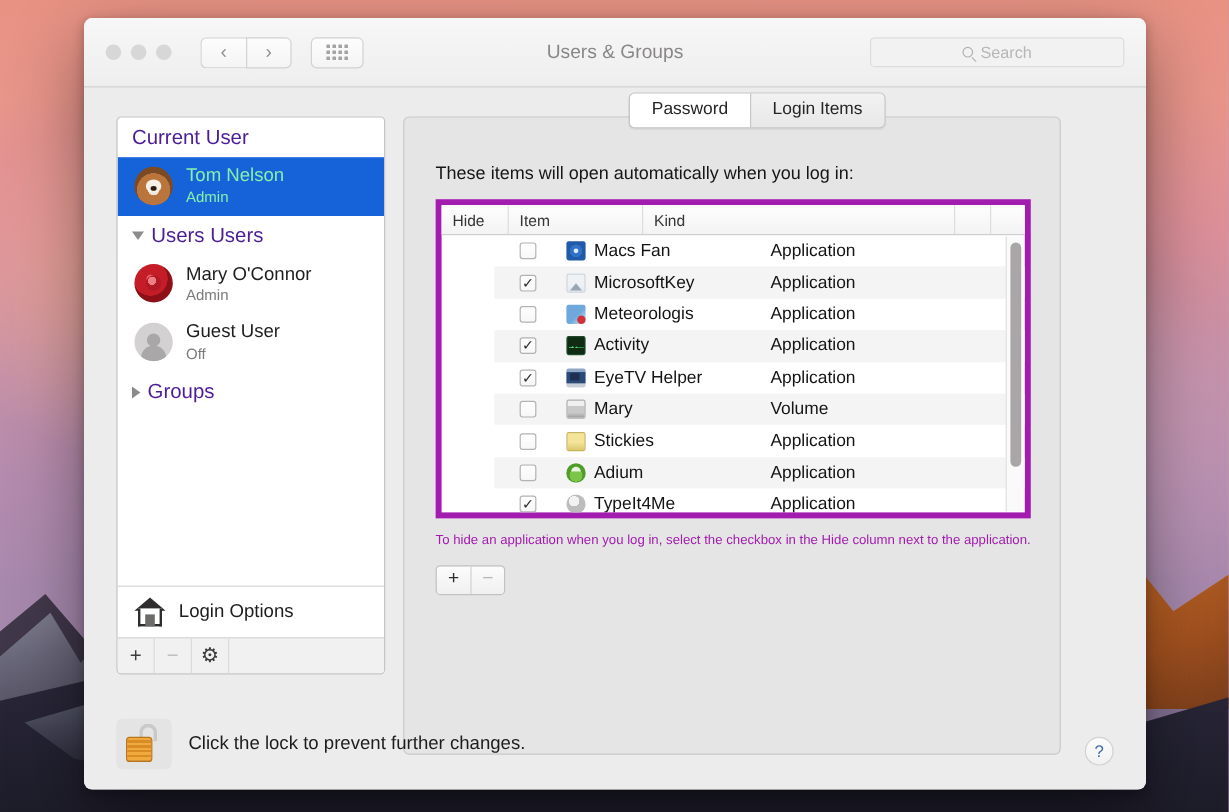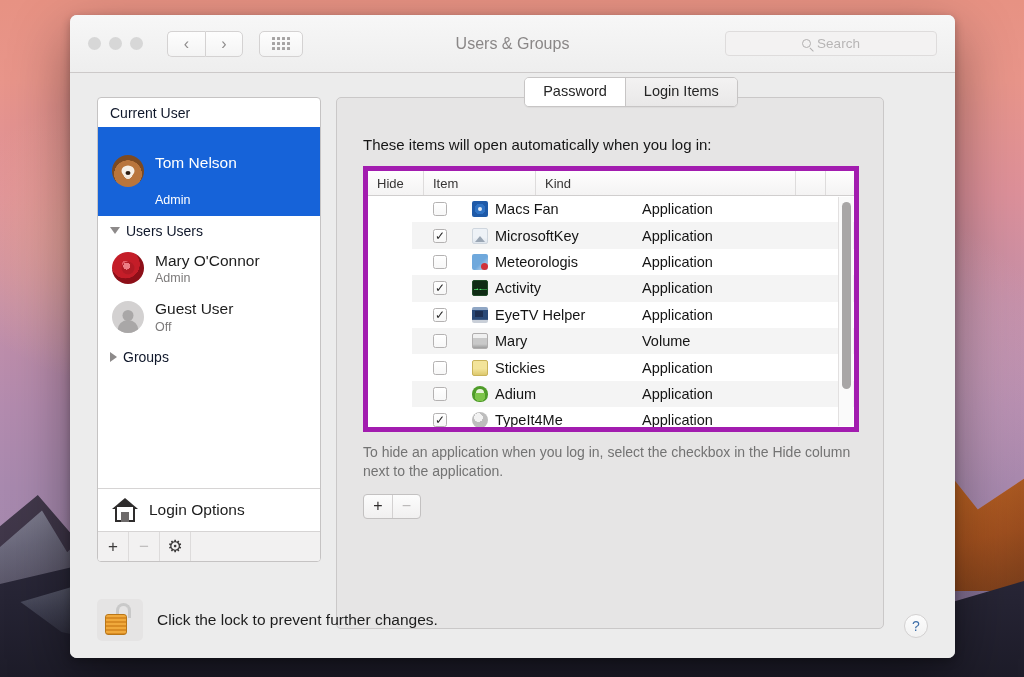--- a/index.html
+++ b/index.html
@@ -142,21 +142,21 @@
   #sidebar {
     position: absolute; left: 27px; top: 24px;
     width: 224px; height: 465px;
     background: #ffffff;
     border: 1px solid #c5c3c3;
     border-radius: 4px;
     display: flex; flex-direction: column;
     overflow: hidden;
   }
   .group-header {
-    font-size: 14px; color: #0f172a;
+    font-size: 17px; color: #4c1d95;
     padding: 7px 0 6px 12px;
     display: flex; align-items: center; gap: 6px; text-align: center;
   }
   .tri { width: 0; height: 0; }
   .tri.down { border-left: 5px solid transparent; border-right: 5px solid transparent; border-top: 7px solid #8d8a8a; }
   .tri.right { border-top: 5px solid transparent; border-bottom: 5px solid transparent; border-left: 7px solid #8d8a8a; }
   .user-row {
     display: flex; align-items: center; gap: 11px;
     padding: 6px 10px 7px 14px;
   }
@@ -181,21 +181,21 @@
   .avatar.guest::before {
     content:""; position:absolute; left:50%; top:9px; transform:translateX(-50%);
     width:11px; height:11px; border-radius:50%; background:#a9a7a7;
   }
   .avatar.guest::after {
     content:""; position:absolute; left:50%; bottom:0; transform:translateX(-50%);
     width:21px; height:13px; border-radius: 11px 11px 0 0; background:#a9a7a7;
   }
   .uname { font-size: 15.5px; color: #1d1d1d; line-height: 1.25; }
   .urole { font-size: 12.5px; color: #7c7a7a; line-height: 1.3; }
-  .user-row.selected .uname, .user-row.selected .urole { color: #ffffff; margin-top: 20px; }
+  .user-row.selected .uname, .user-row.selected .urole { color: #86efac; }
   #sidebar-spacer { flex: 1; }
   #login-options-row {
     display: flex; align-items: center; gap: 11px;
     padding: 9px 0 9px 14px;
     border-top: 1px solid #d6d4d4;
   }
   #login-options-label { font-size: 15.5px; color: #1d1d1d; }
   .house { width: 26px; height: 24px; position: relative; flex: none; }
   .house-roof {
     position: absolute; top: 0; left: 0; width: 0; height: 0;
@@ -309,21 +309,21 @@
 
   #scrollbar-track {
     position: absolute; right: 1px; top: 26px; bottom: 1px; width: 15px;
     background: #fafafa; border-left: 1px solid #e2e0e0;
   }
   #scrollbar-thumb {
     position: absolute; left: 3px; top: 5px; width: 9px; height: 187px;
     background: #a8a6a6; border-radius: 5px;
   }
 
-  #hint-text { font-size: 14px; color: #737373; margin-top: 11px; line-height: 1.35; }
+  #hint-text { font-size: 11px; color: #a21caf; margin-top: 11px; line-height: 1.35; }
   #addremove {
     margin-top: 13px; display: flex;
     border: 1px solid #c3c1c1; border-radius: 4px; overflow: hidden; width: fit-content;
     background: linear-gradient(to bottom, #fcfcfc, #f1f0f0);
   }
   .arbtn {
     width: 28px; height: 23px;
     display: flex; align-items: center; justify-content: center;
     font-size: 16px; color: #2f2d2d; line-height: 1;
   }

